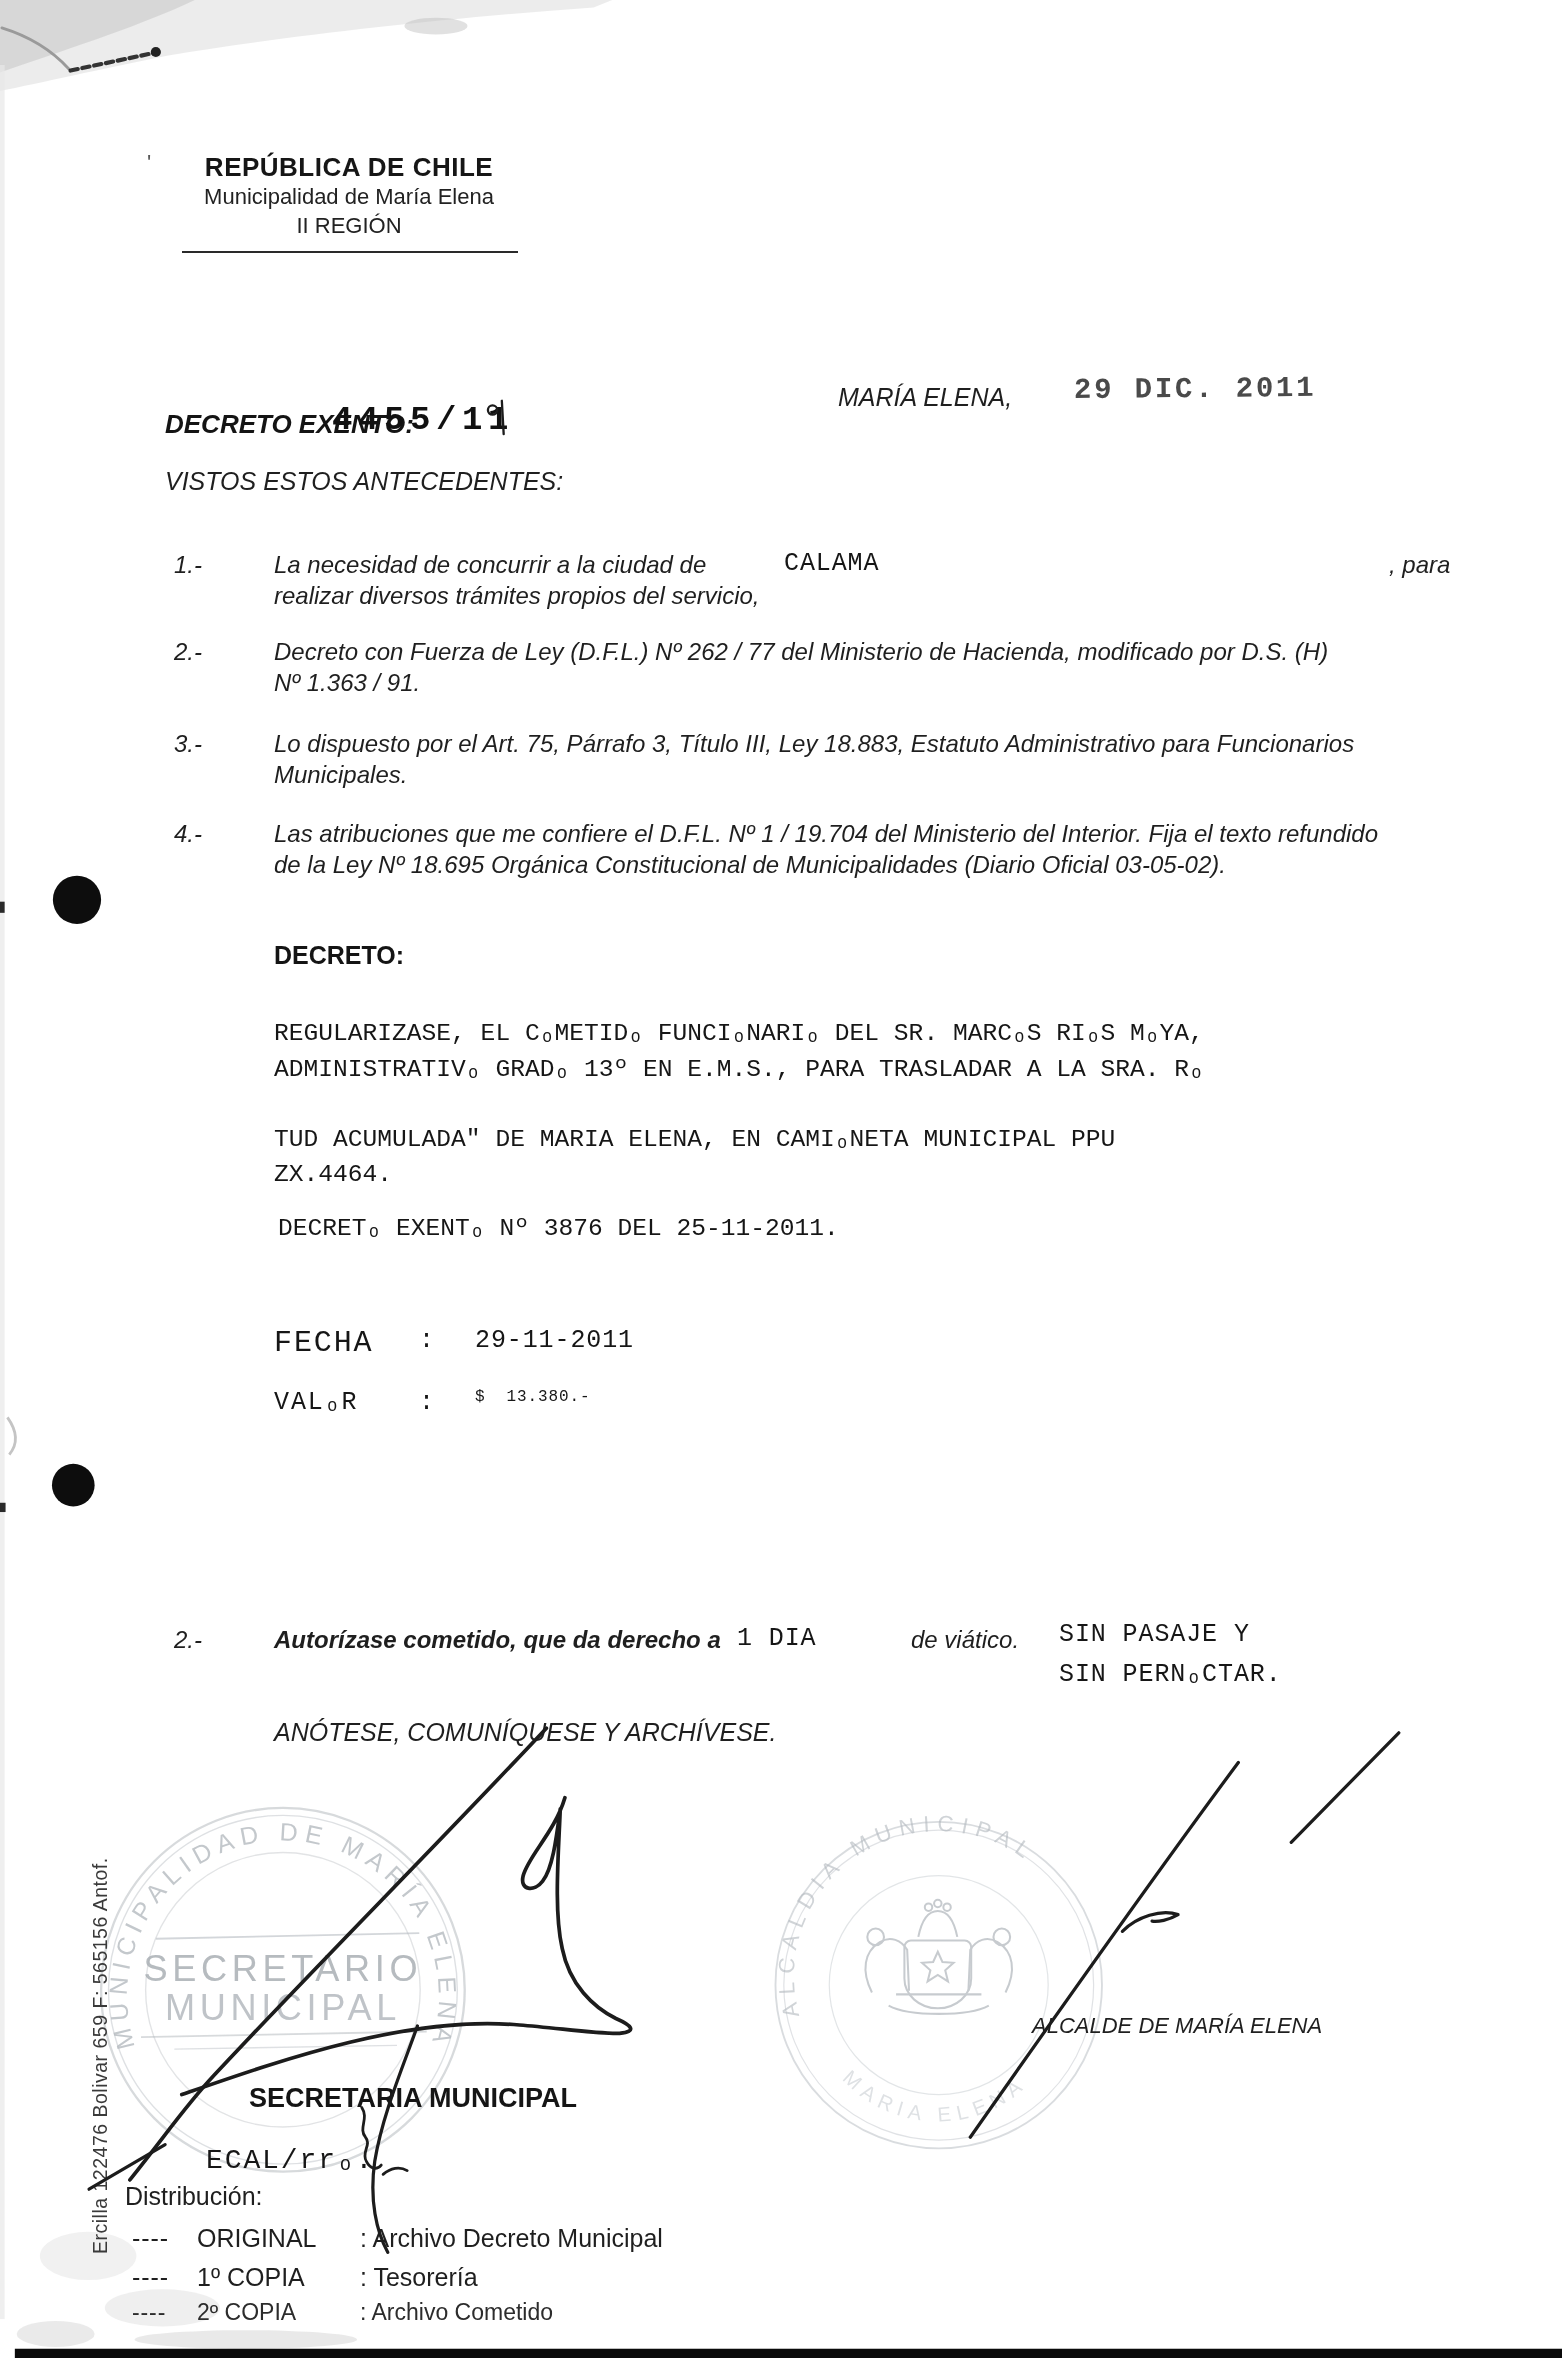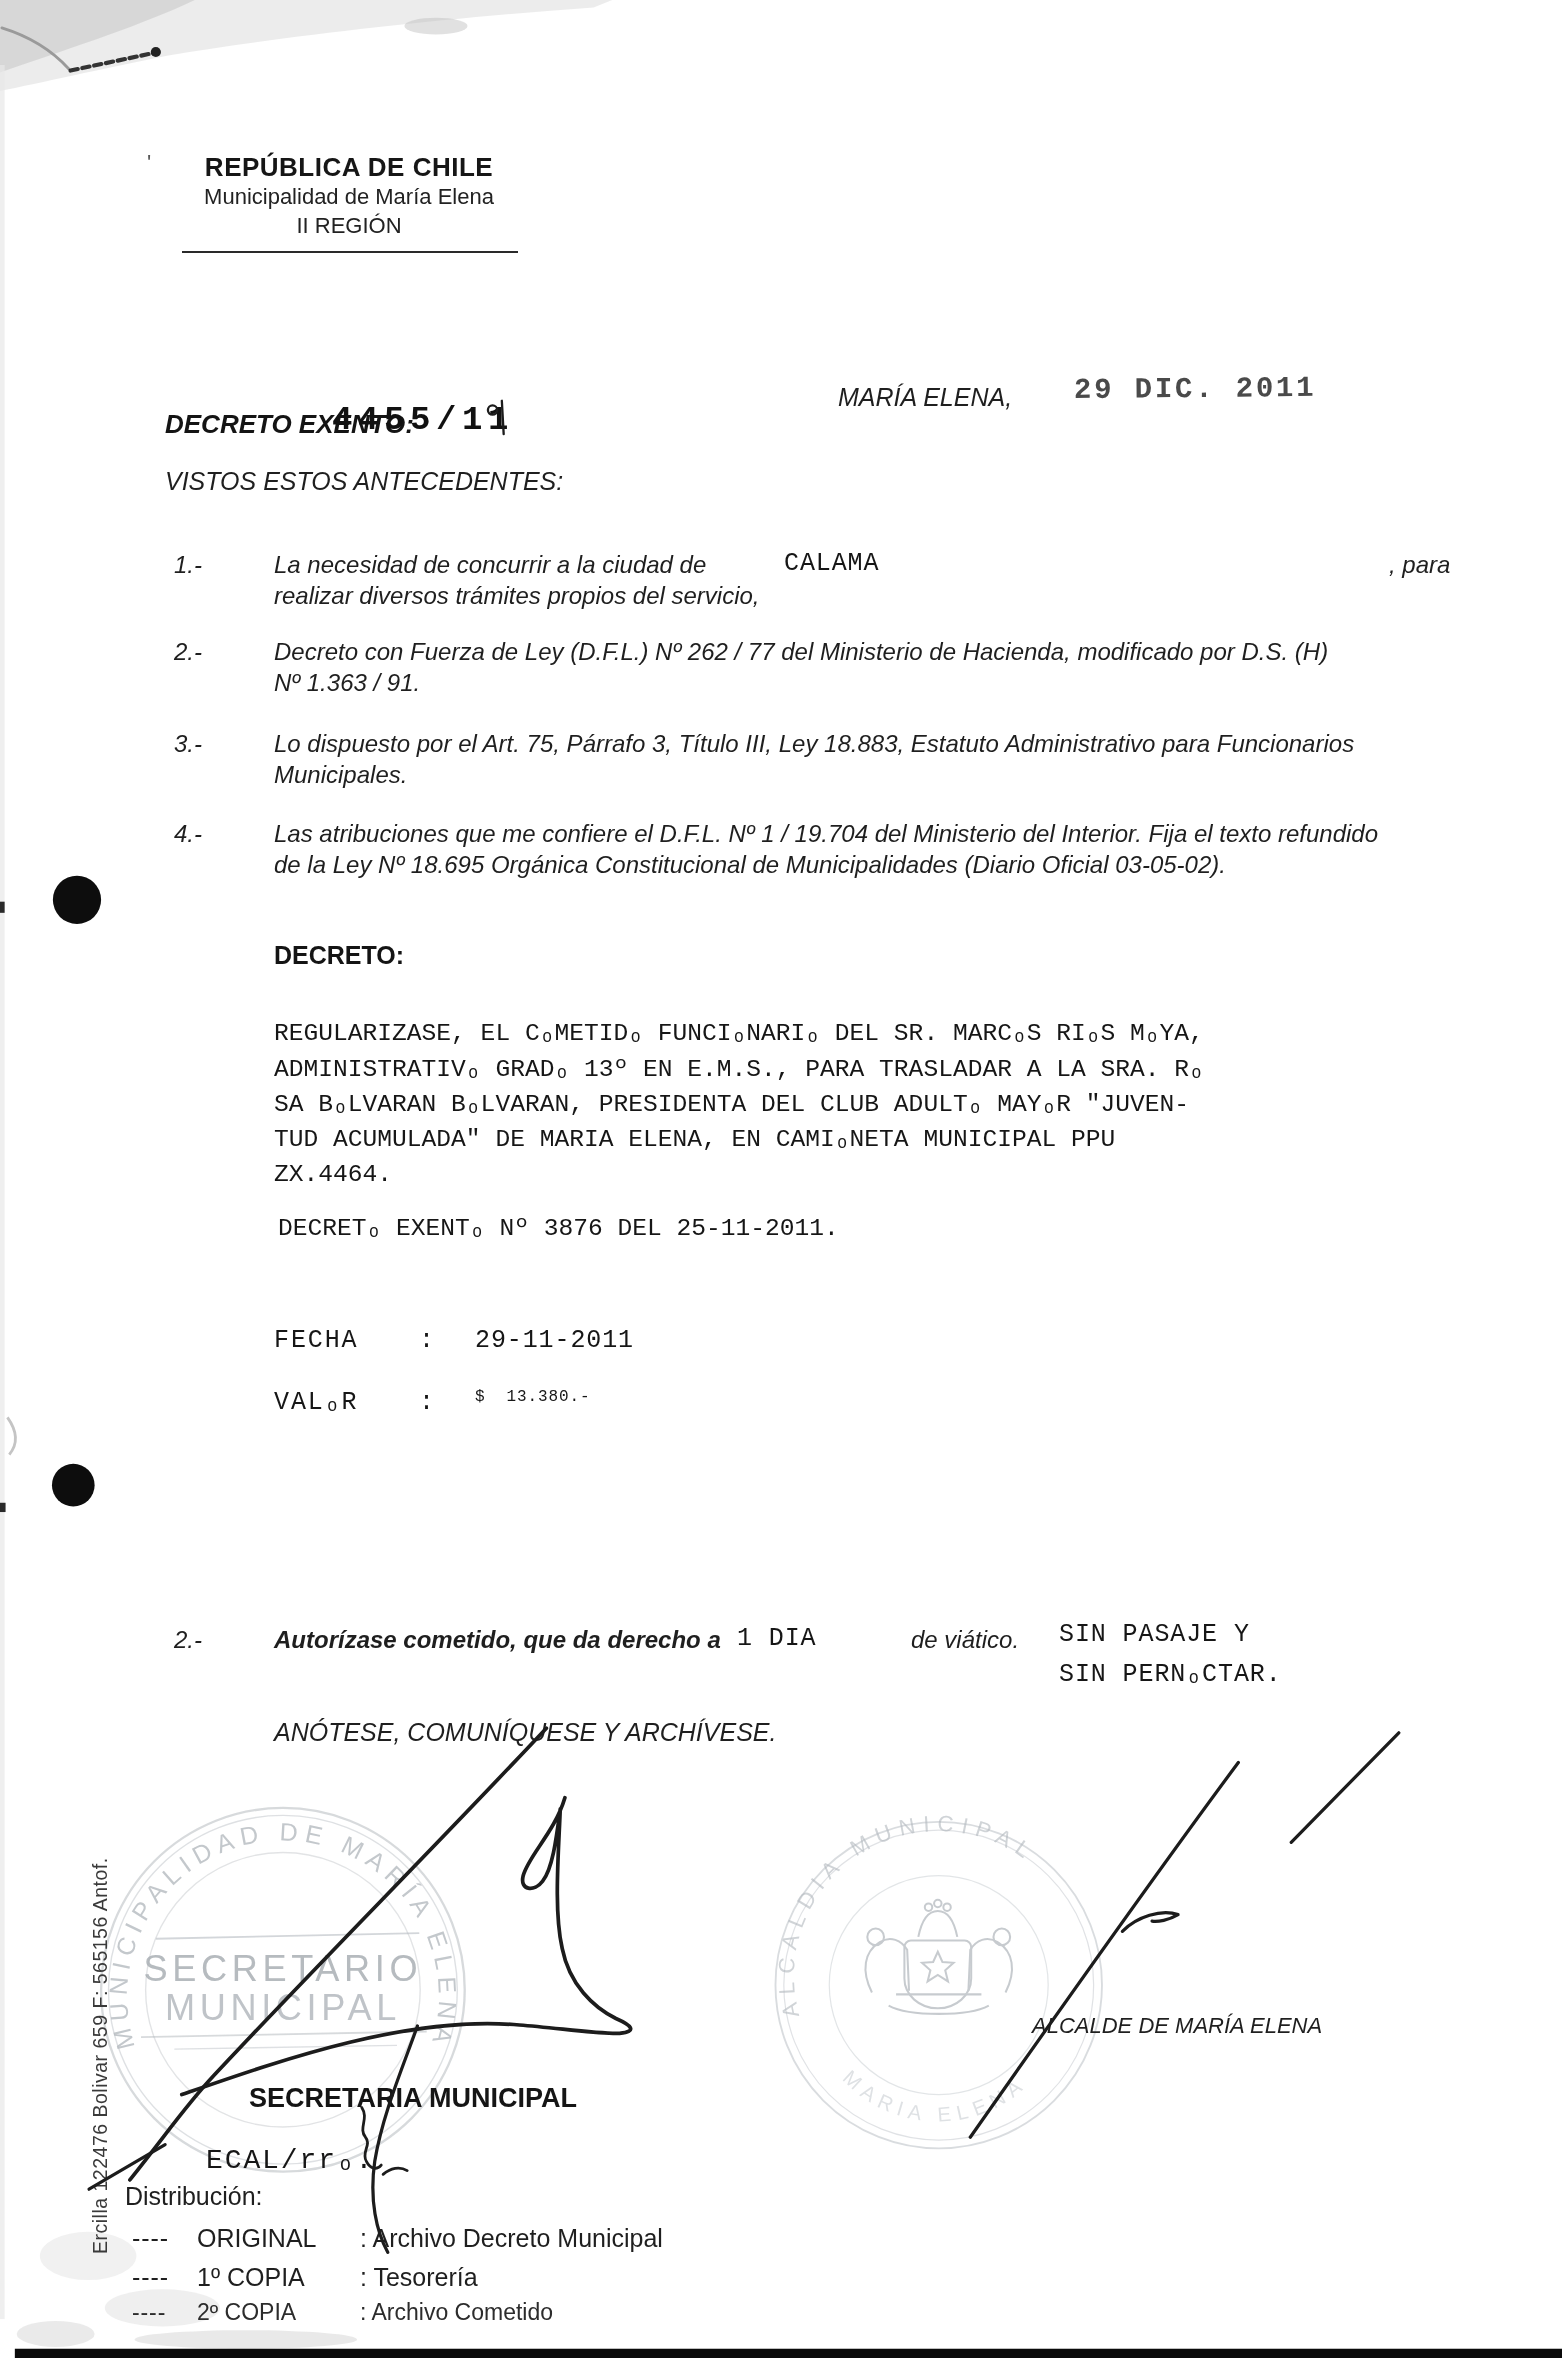--- a/index.html
+++ b/index.html
@@ -125,27 +125,26 @@
   <span class="abs it" style="left:274px;top:761px;font-size:24px;">Municipales.</span>
 
   <span class="abs it" style="left:174px;top:820px;font-size:24px;">4.-</span>
   <span class="abs it" style="left:274px;top:820px;font-size:24px;">Las atribuciones que me confiere el D.F.L. Nº 1 / 19.704 del Ministerio del Interior. Fija el texto refundido</span>
   <span class="abs it" style="left:274px;top:851px;font-size:24px;">de la Ley Nº 18.695 Orgánica Constitucional de Municipalidades (Diario Oficial 03-05-02).</span>
 
   <span class="abs b" style="left:274px;top:941px;font-size:25px;color:#141414;">DECRETO:</span>
 
   <span class="abs tw" style="left:274px;top:1020px;font-size:24.6px;">REGULARIZASE, EL CₒMETIDₒ FUNCIₒNARIₒ DEL SR. MARCₒS RIₒS MₒYA,</span>
   <span class="abs tw" style="left:274px;top:1056px;font-size:24.6px;">ADMINISTRATIVₒ GRADₒ 13º EN E.M.S., PARA TRASLADAR A LA SRA. Rₒ</span>
-  <span class="abs tw" style="left:274px;top:1091px;font-size:24.6px;">SA BₒLVARAN BₒLVARAN, PRESIDENTA DEL CLUB ADULTₒ MAYₒR "JUVEN-</span>
   <span class="abs tw" style="left:274px;top:1126px;font-size:24.6px;">TUD ACUMULADA" DE MARIA ELENA, EN CAMIₒNETA MUNICIPAL PPU</span>
   <span class="abs tw" style="left:274px;top:1161px;font-size:24.6px;font-family:Liberation Mono, monospace;">ZX.4464.</span>
 
   <span class="abs tw" style="left:278px;top:1215px;font-size:24.6px;">DECRETₒ EXENTₒ Nº 3876 DEL 25-11-2011.</span>
 
-  <span class="abs tw" style="left:274px;top:1326px;font-size:25px;letter-spacing:1.9px;text-align:right;">FECHA</span>
+  <span class="abs tw" style="left:274px;top:1326px;font-size:30px;letter-spacing:1.9px;text-align:right;">FECHA</span>
   <span class="abs tw" style="left:419px;top:1326px;font-size:25px;">:</span>
   <span class="abs tw" style="left:475px;top:1326px;font-size:25px;letter-spacing:0.9px;">29-11-2011</span>
 
   <span class="abs tw" style="left:274px;top:1388px;font-size:25px;letter-spacing:1.9px;">VALₒR</span>
   <span class="abs tw" style="left:419px;top:1388px;font-size:25px;">:</span>
   <span class="abs tw" style="left:475px;top:1388px;font-size:16px;letter-spacing:0.9px;">$  13.380.-</span>
 
   <span class="abs it" style="left:174px;top:1626px;font-size:24px;">2.-</span>
   <span class="abs it" style="left:274px;top:1626px;font-size:24px;font-weight:bold;">Autorízase cometido, que da derecho a</span>
   <span class="abs tw" style="left:737px;top:1624px;font-size:25px;letter-spacing:0.9px;">1 DIA</span>

